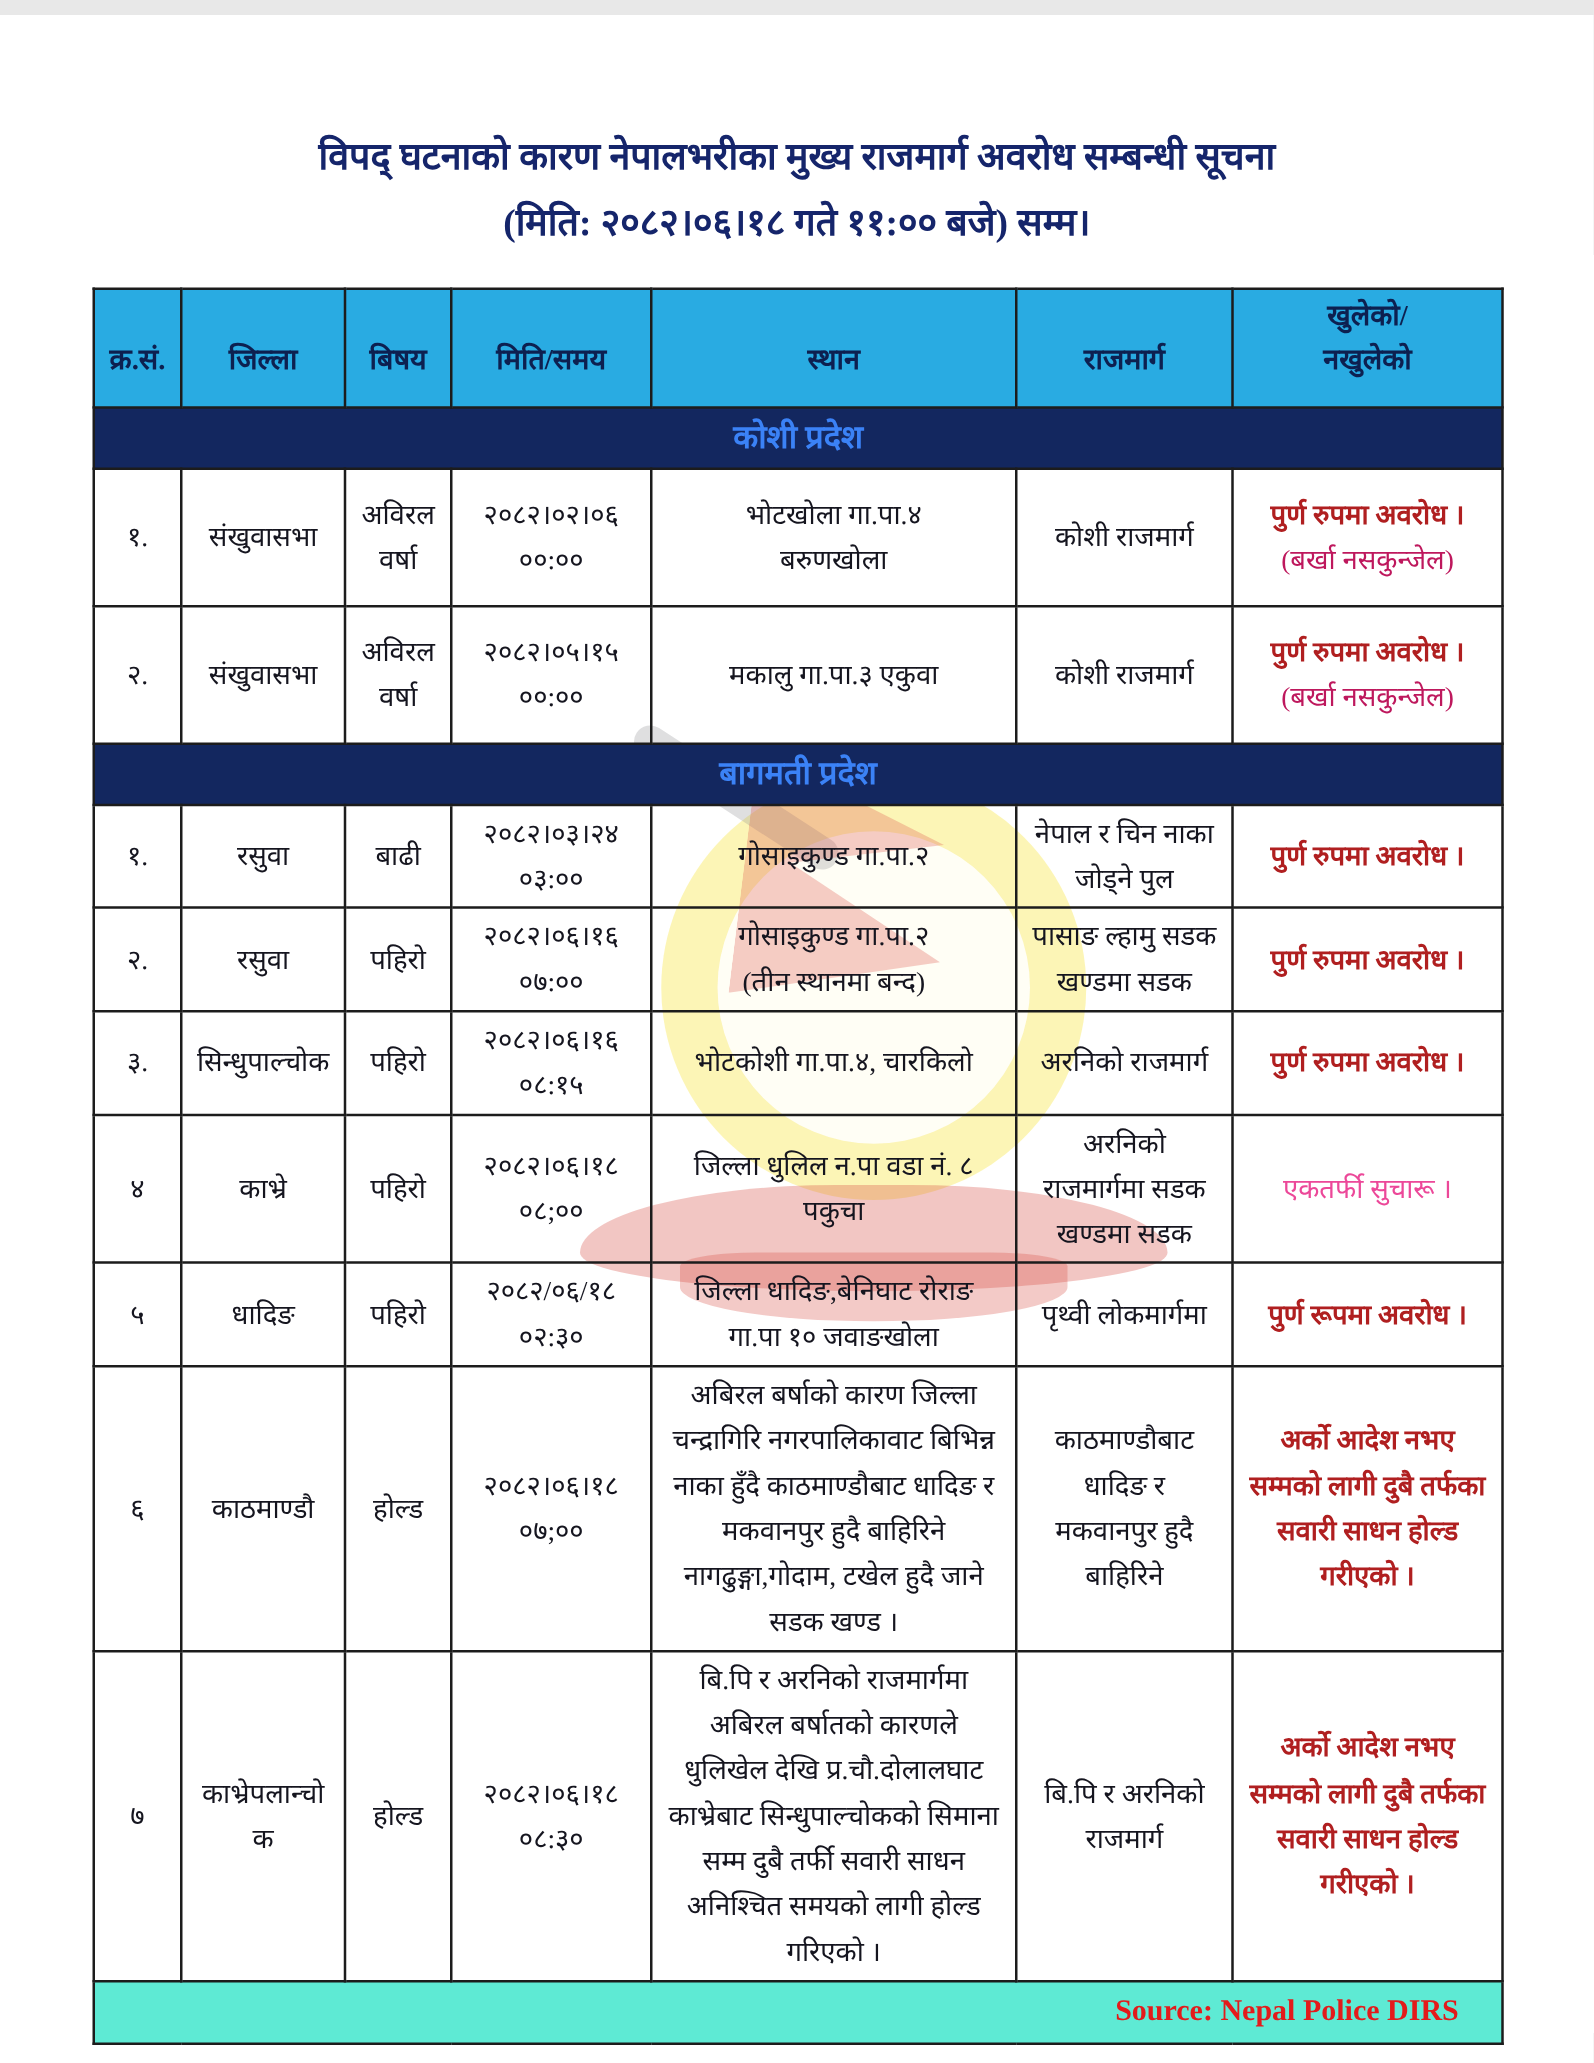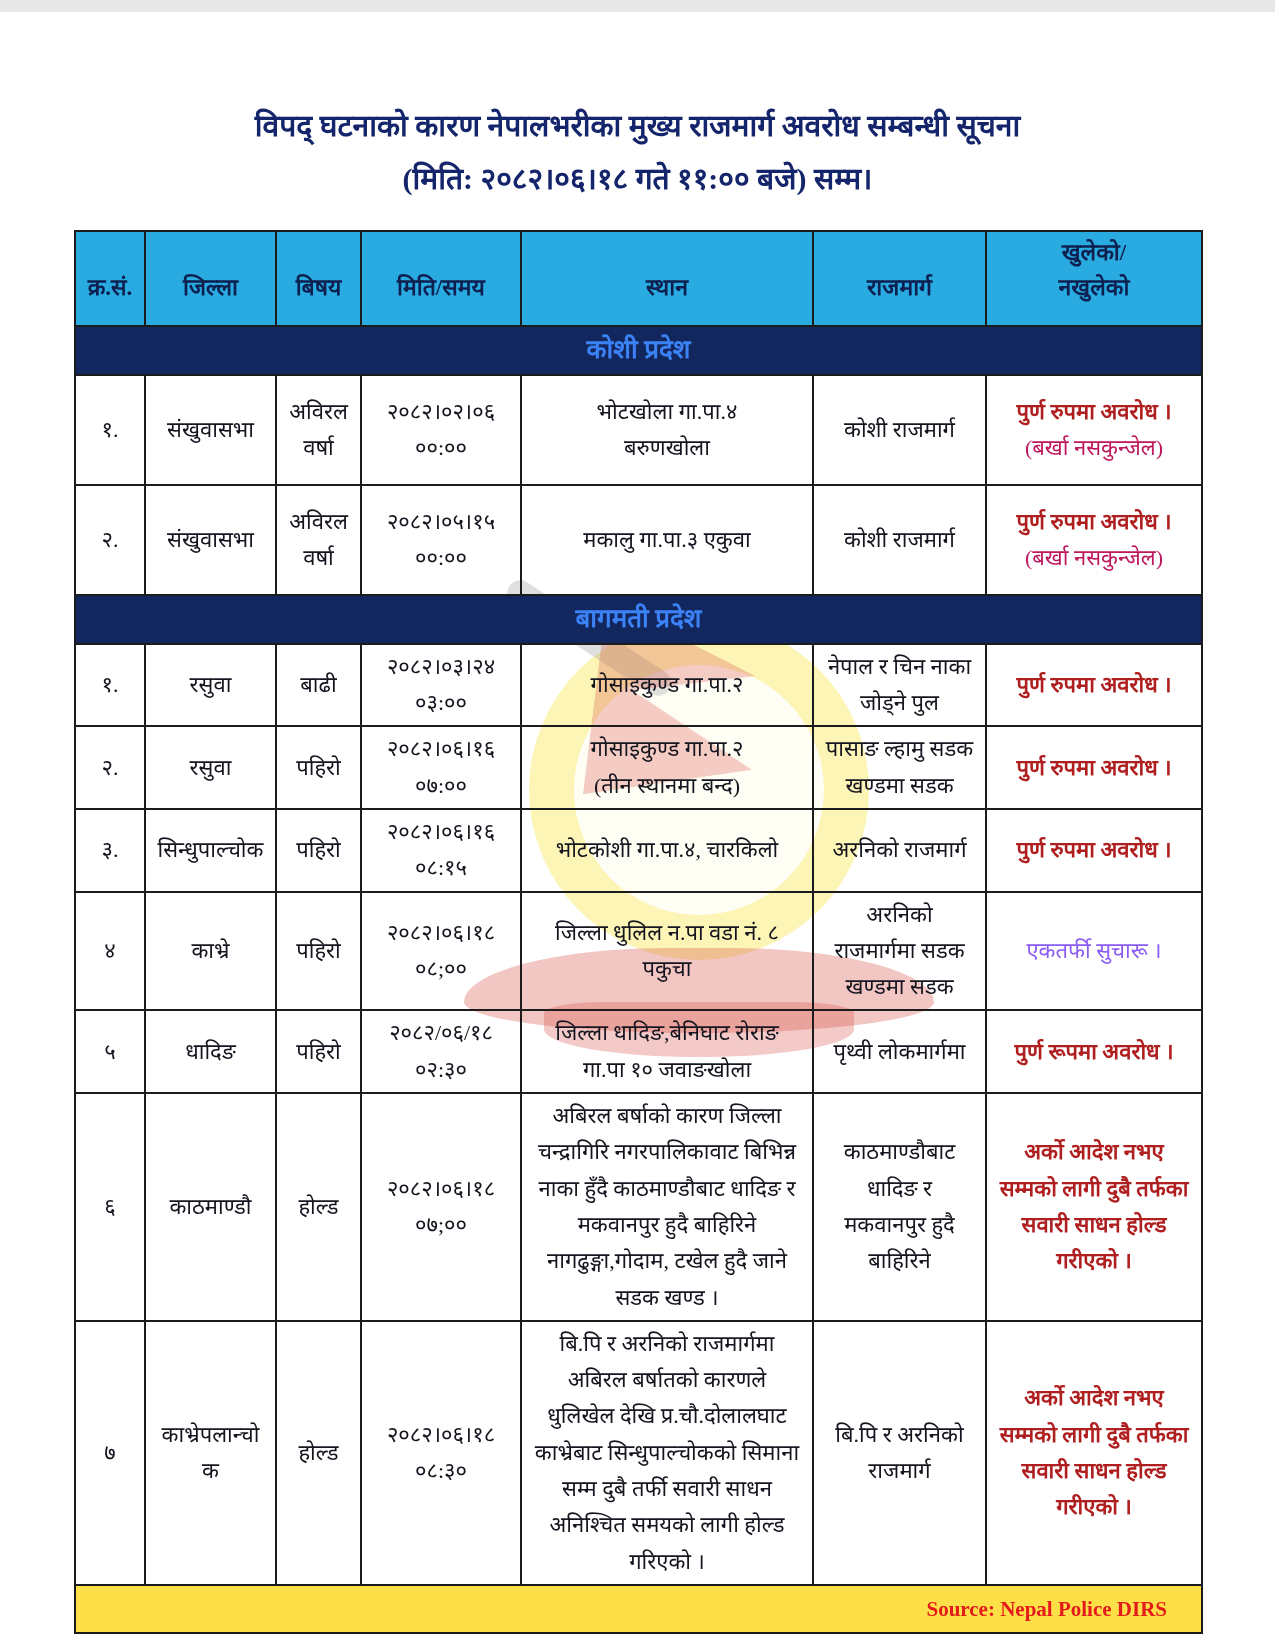--- a/index.html
+++ b/index.html
@@ -57,27 +57,27 @@
     background:#29abe2;color:#0d2050;font-weight:bold;font-size:23px;
     vertical-align:bottom;padding-bottom:20px;white-space:pre-line;line-height:1.5;
   }
   .band-row{height:42px;}
   .band-row td{
     background:#13275f;color:#3b82f6;font-weight:bold;font-size:26px;
     padding:2px 0;
   }
   .footer-row{height:48px;}
   .footer-row td{
-    background:#fde047;color:#e31b1b;font-weight:bold;font-size:21px;
+    background:#5eead4;color:#e31b1b;font-weight:bold;font-size:24px;
     text-align:right;padding-right:34px;
     font-family:"Liberation Serif",serif;
   }
   .c-dt,.c-loc{white-space:pre-line;}
   .c-loc.left{text-align:center;}
-  .c-st .main{color:#8b5cf6;}
+  .c-st .main{color:#ec4899;}
   .c-st.red .main{color:#b01f20;font-weight:bold;}
   .c-st .note{color:#be185d;font-weight:normal;}
 </style>
 </head>
 <body>
 
 <div class="page">
 
   <div class="doc-title">
     <div>विपद् घटनाको कारण नेपालभरीका मुख्य राजमार्ग अवरोध सम्बन्धी सूचना</div>

